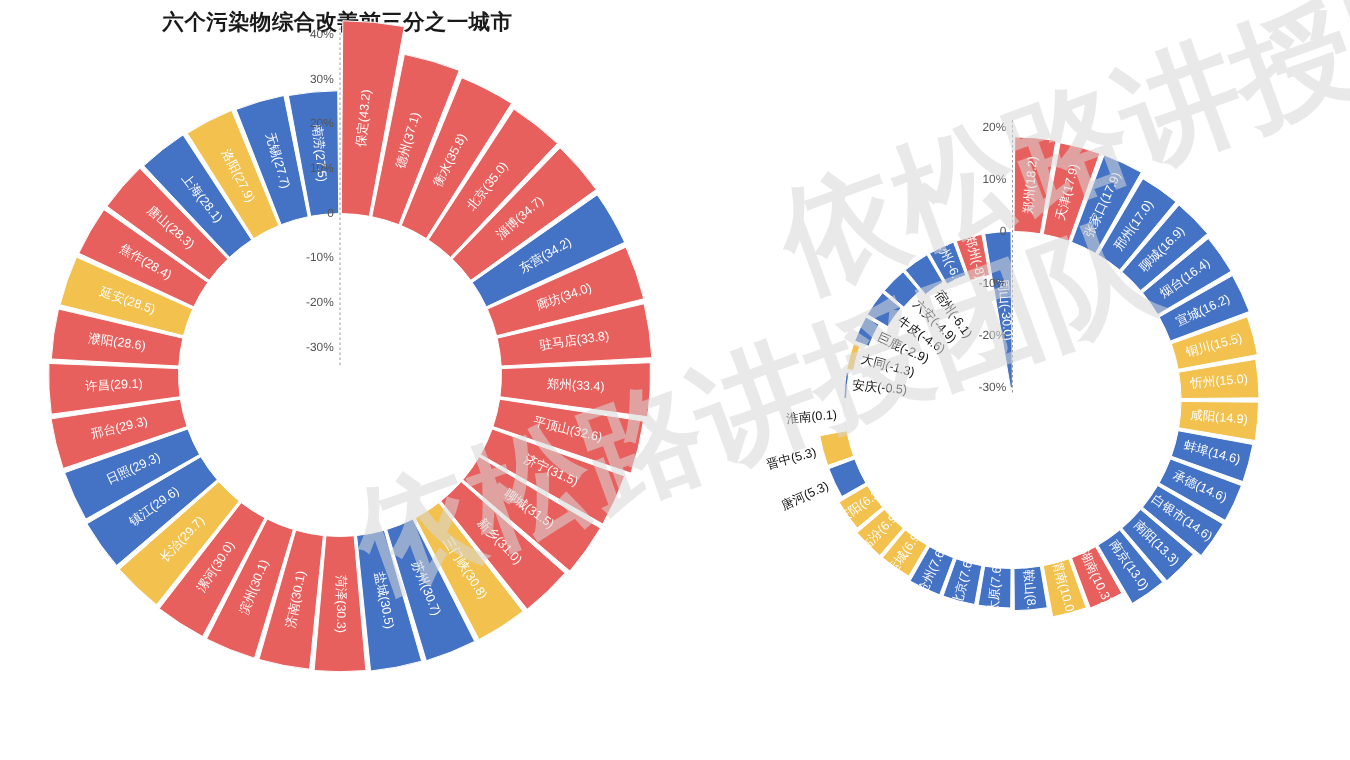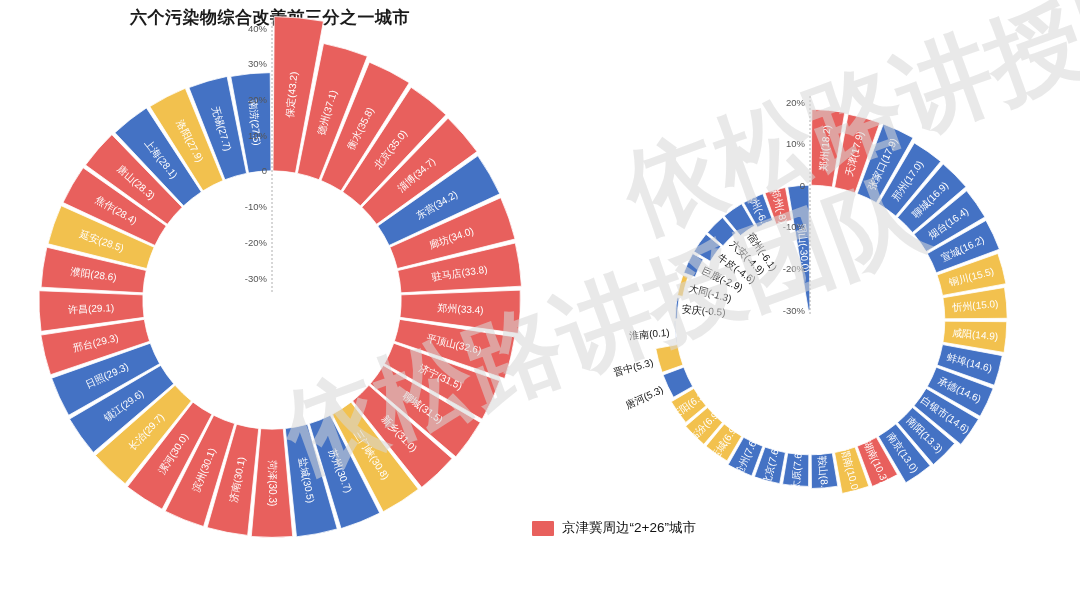--- a/index.html
+++ b/index.html
@@ -248,17 +248,13 @@
       <text x="265" y="310" text-anchor="end" dominant-baseline="central" class="axis-label">-30%</text>
     </svg>
 </div>
 
 <svg class="watermark">
   <text class="wm-text" x="300" y="470" font-size="96" transform="rotate(-20 300 470)">依松路讲授团队</text>
   <text class="wm-text" x="640" y="230" font-size="96" transform="rotate(-20 640 230)">依松路讲授团队</text>
 </svg>
 
 <div class="legend">
-  <div class="legend-row">
-    <span class="legend-swatch" style="background:#e8605d"></span>
-    <span class="legend-label">京津冀周边“2+26”城市</span>
-  </div>
 </div>
 
 </body></html>

